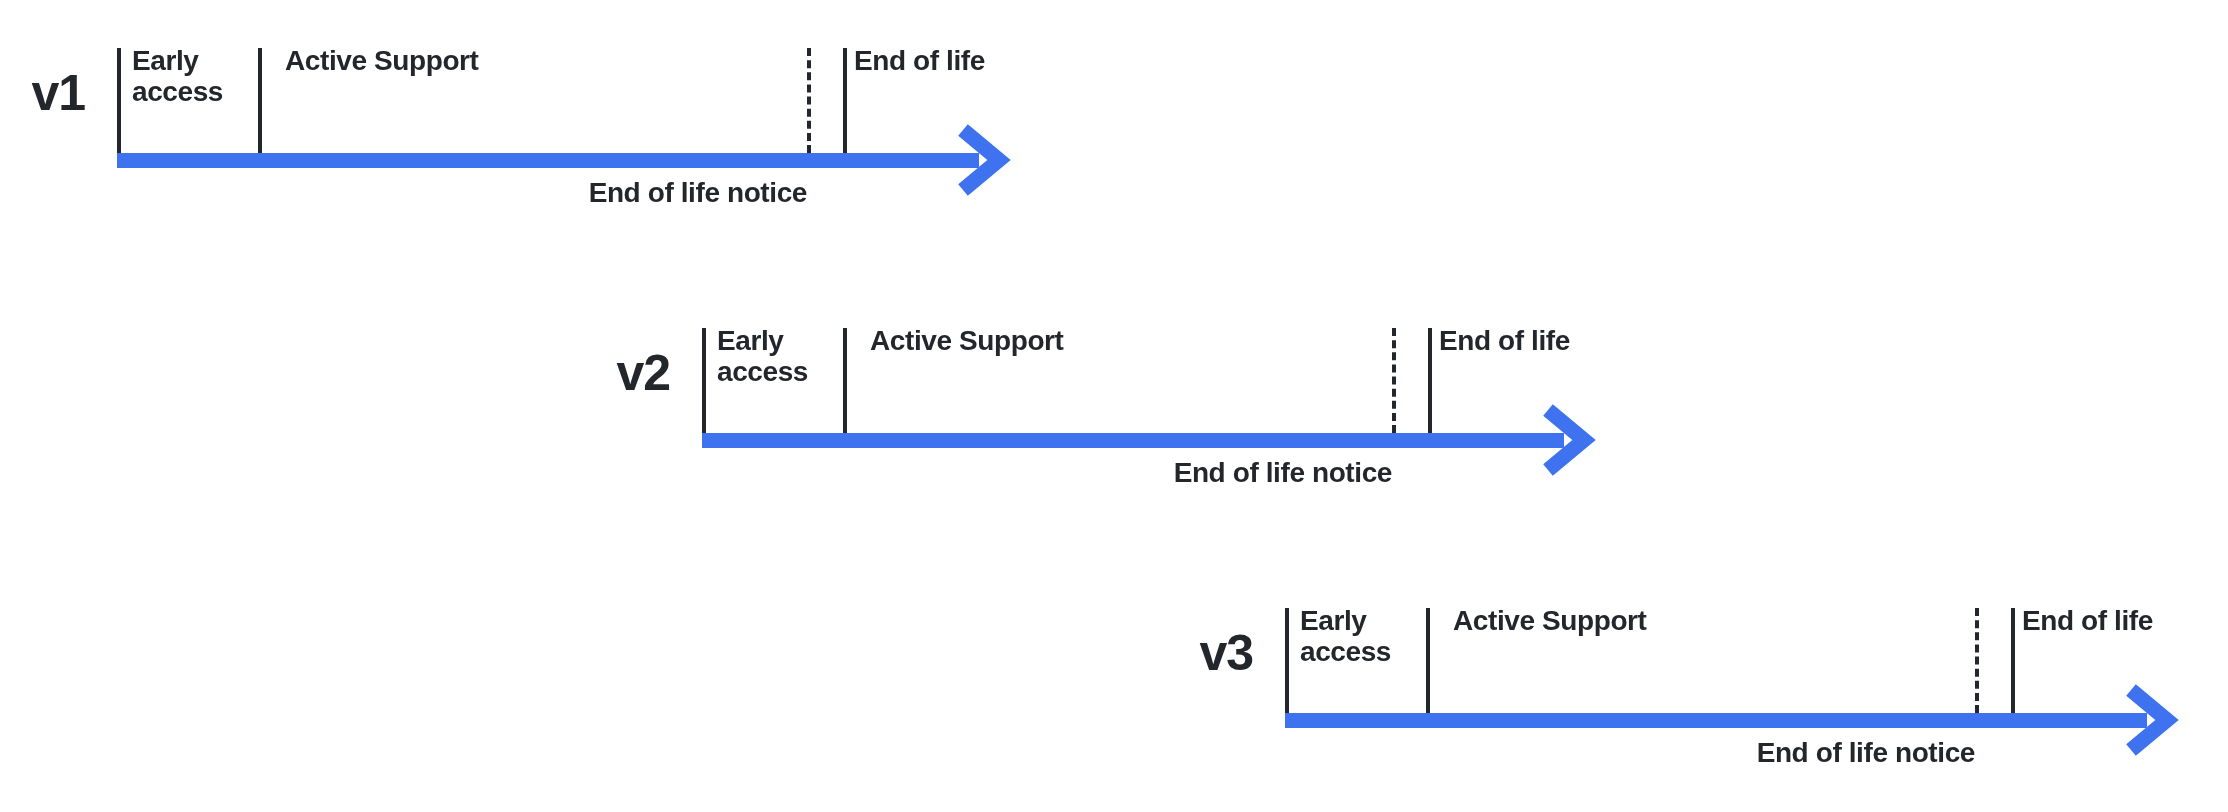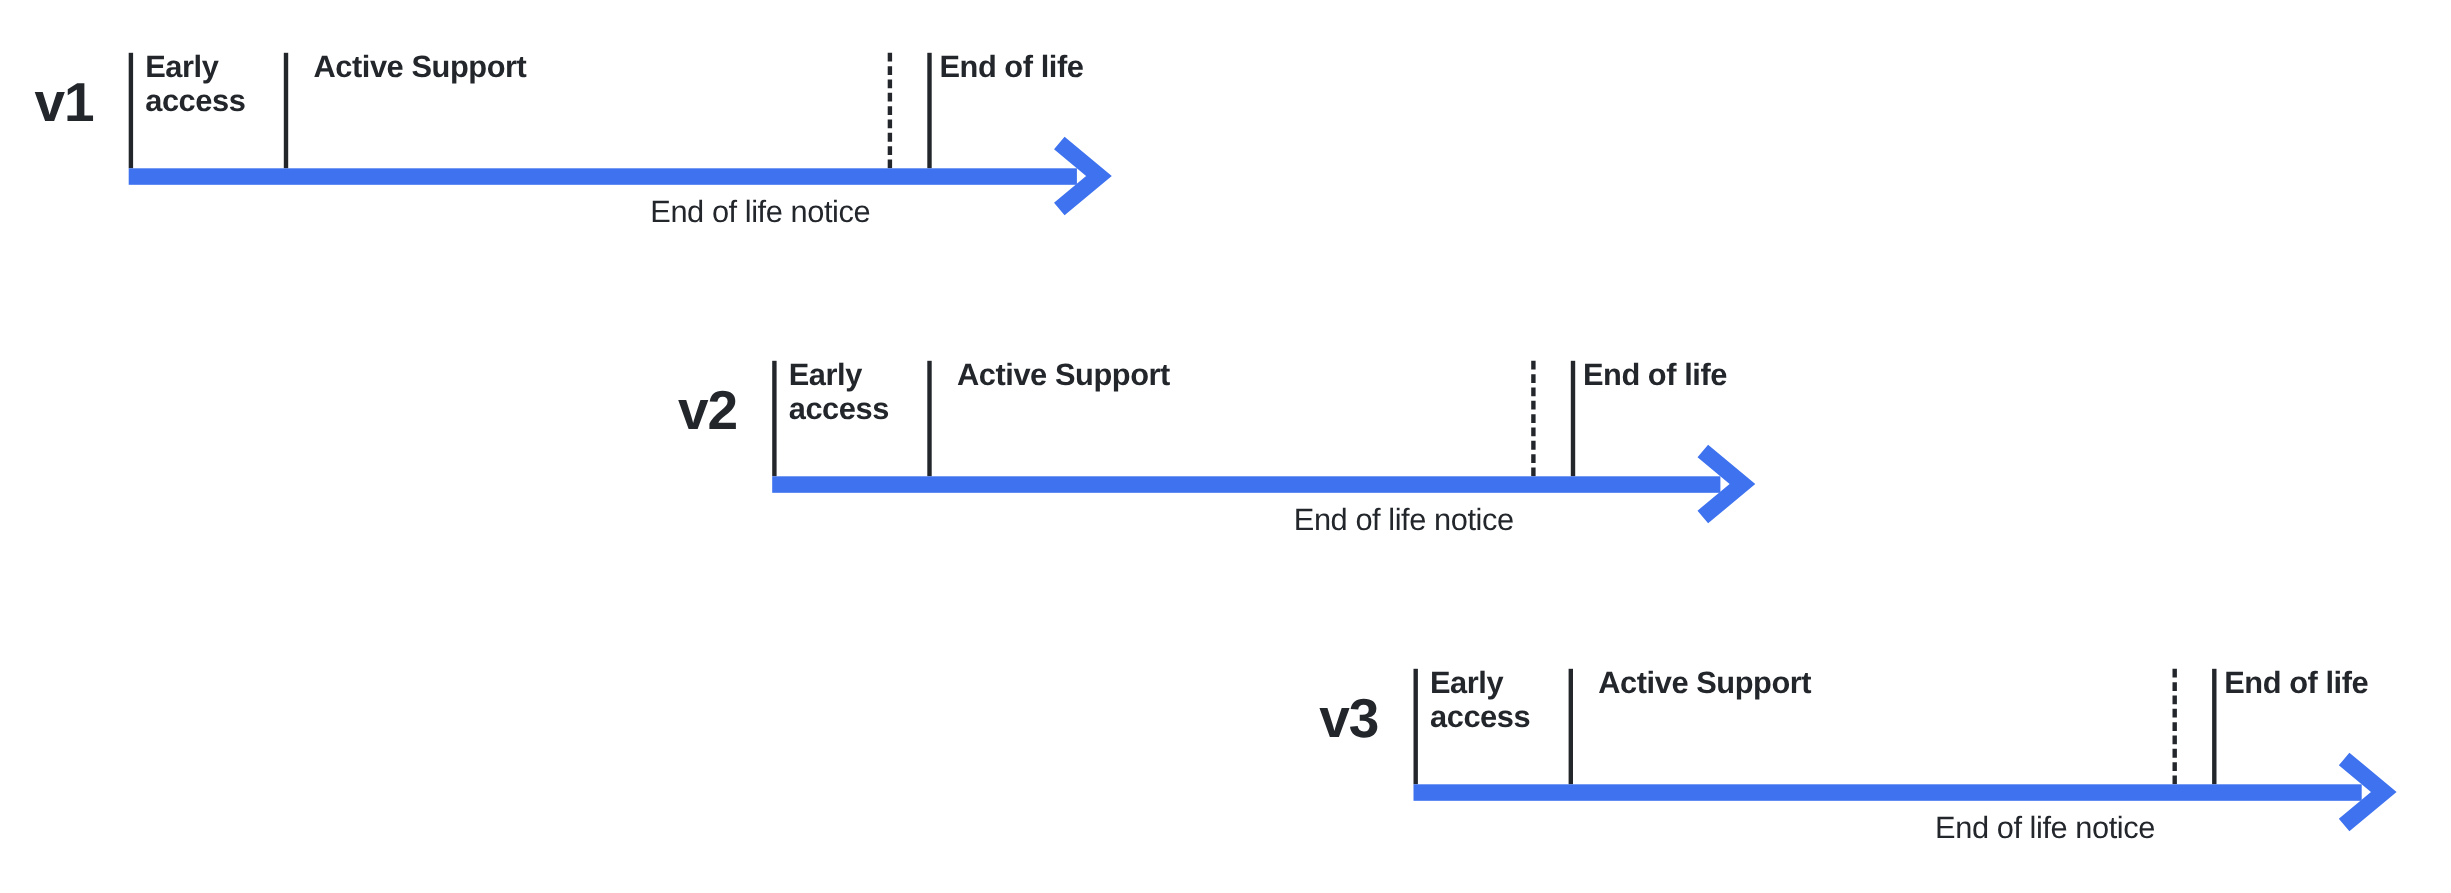--- a/index.html
+++ b/index.html
@@ -70,24 +70,24 @@
     line-height: 31px;
     color: var(--ink);
     letter-spacing: -0.4px;
   }
   .phase-early  { left: 15px; width: 120px; }
   .phase-active { left: 168px; white-space: nowrap; }
   .phase-eol    { left: 737px; white-space: nowrap; }
   .notice {
     position: absolute;
     top: 129px;
-    left: 324px; width: 350px;
+    left: 340px; width: 350px;
     text-align: right;
     font-size: 28px;
-    font-weight: 400;
+    font-weight: 700;
     letter-spacing: -0.4px;
     color: var(--ink);
     white-space: nowrap;
   }
 </style>
 </head>
 <body>
 
 <div class="canvas">
 

